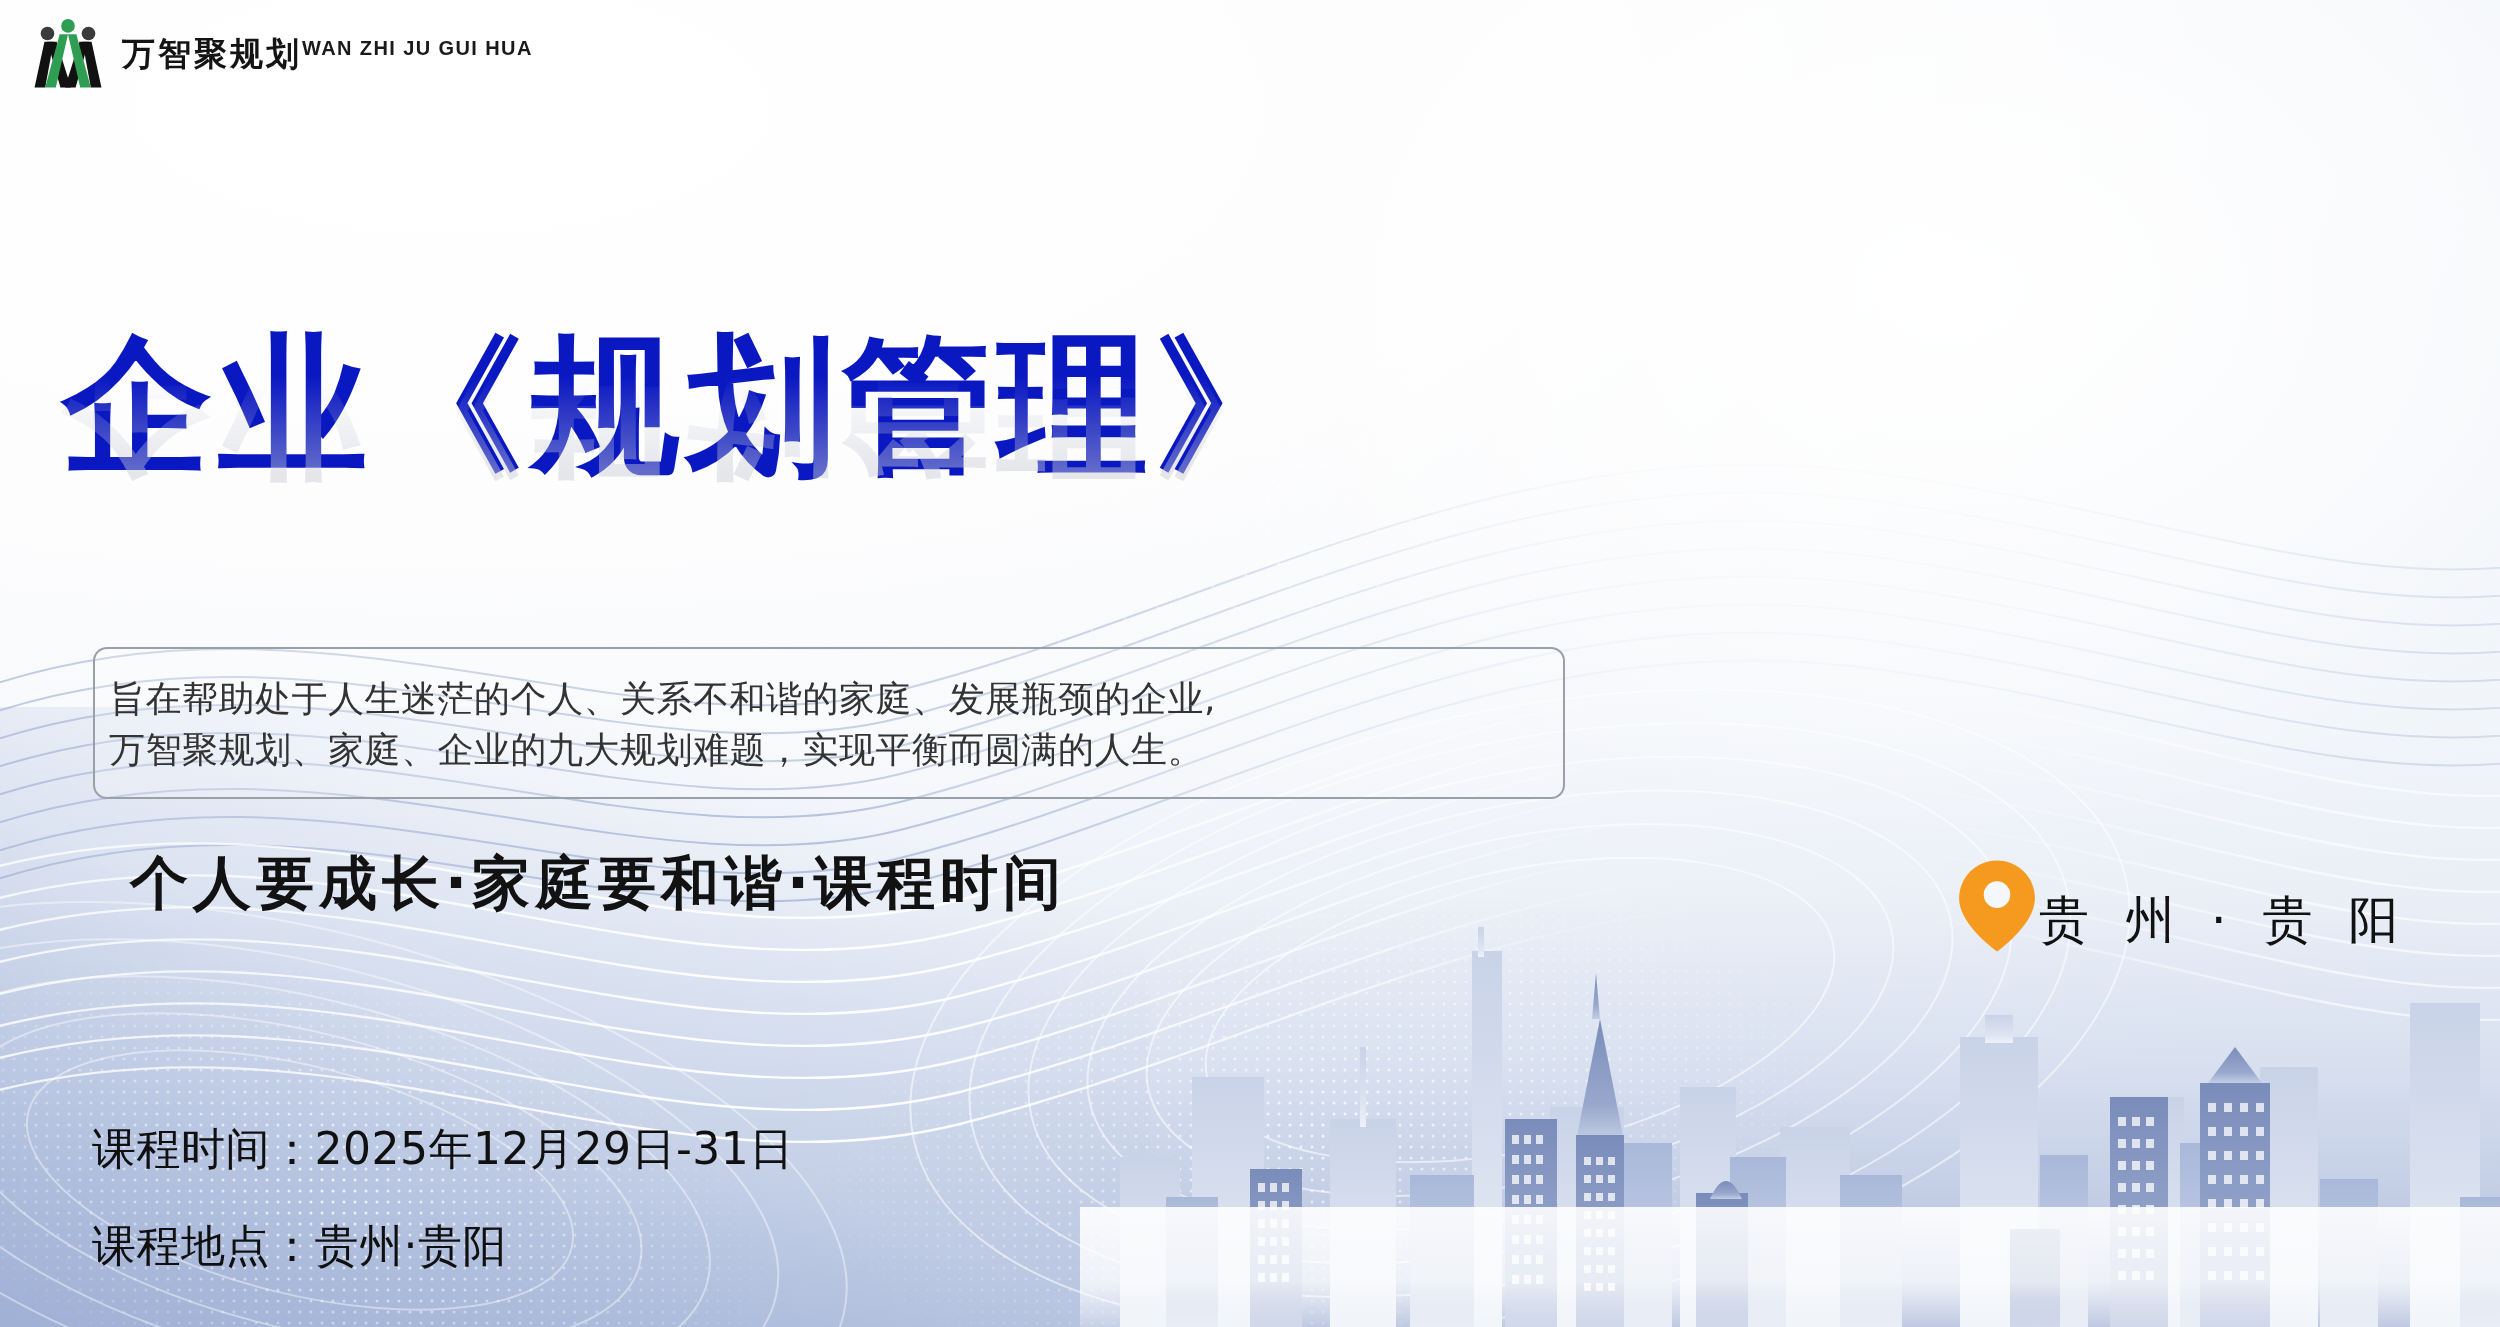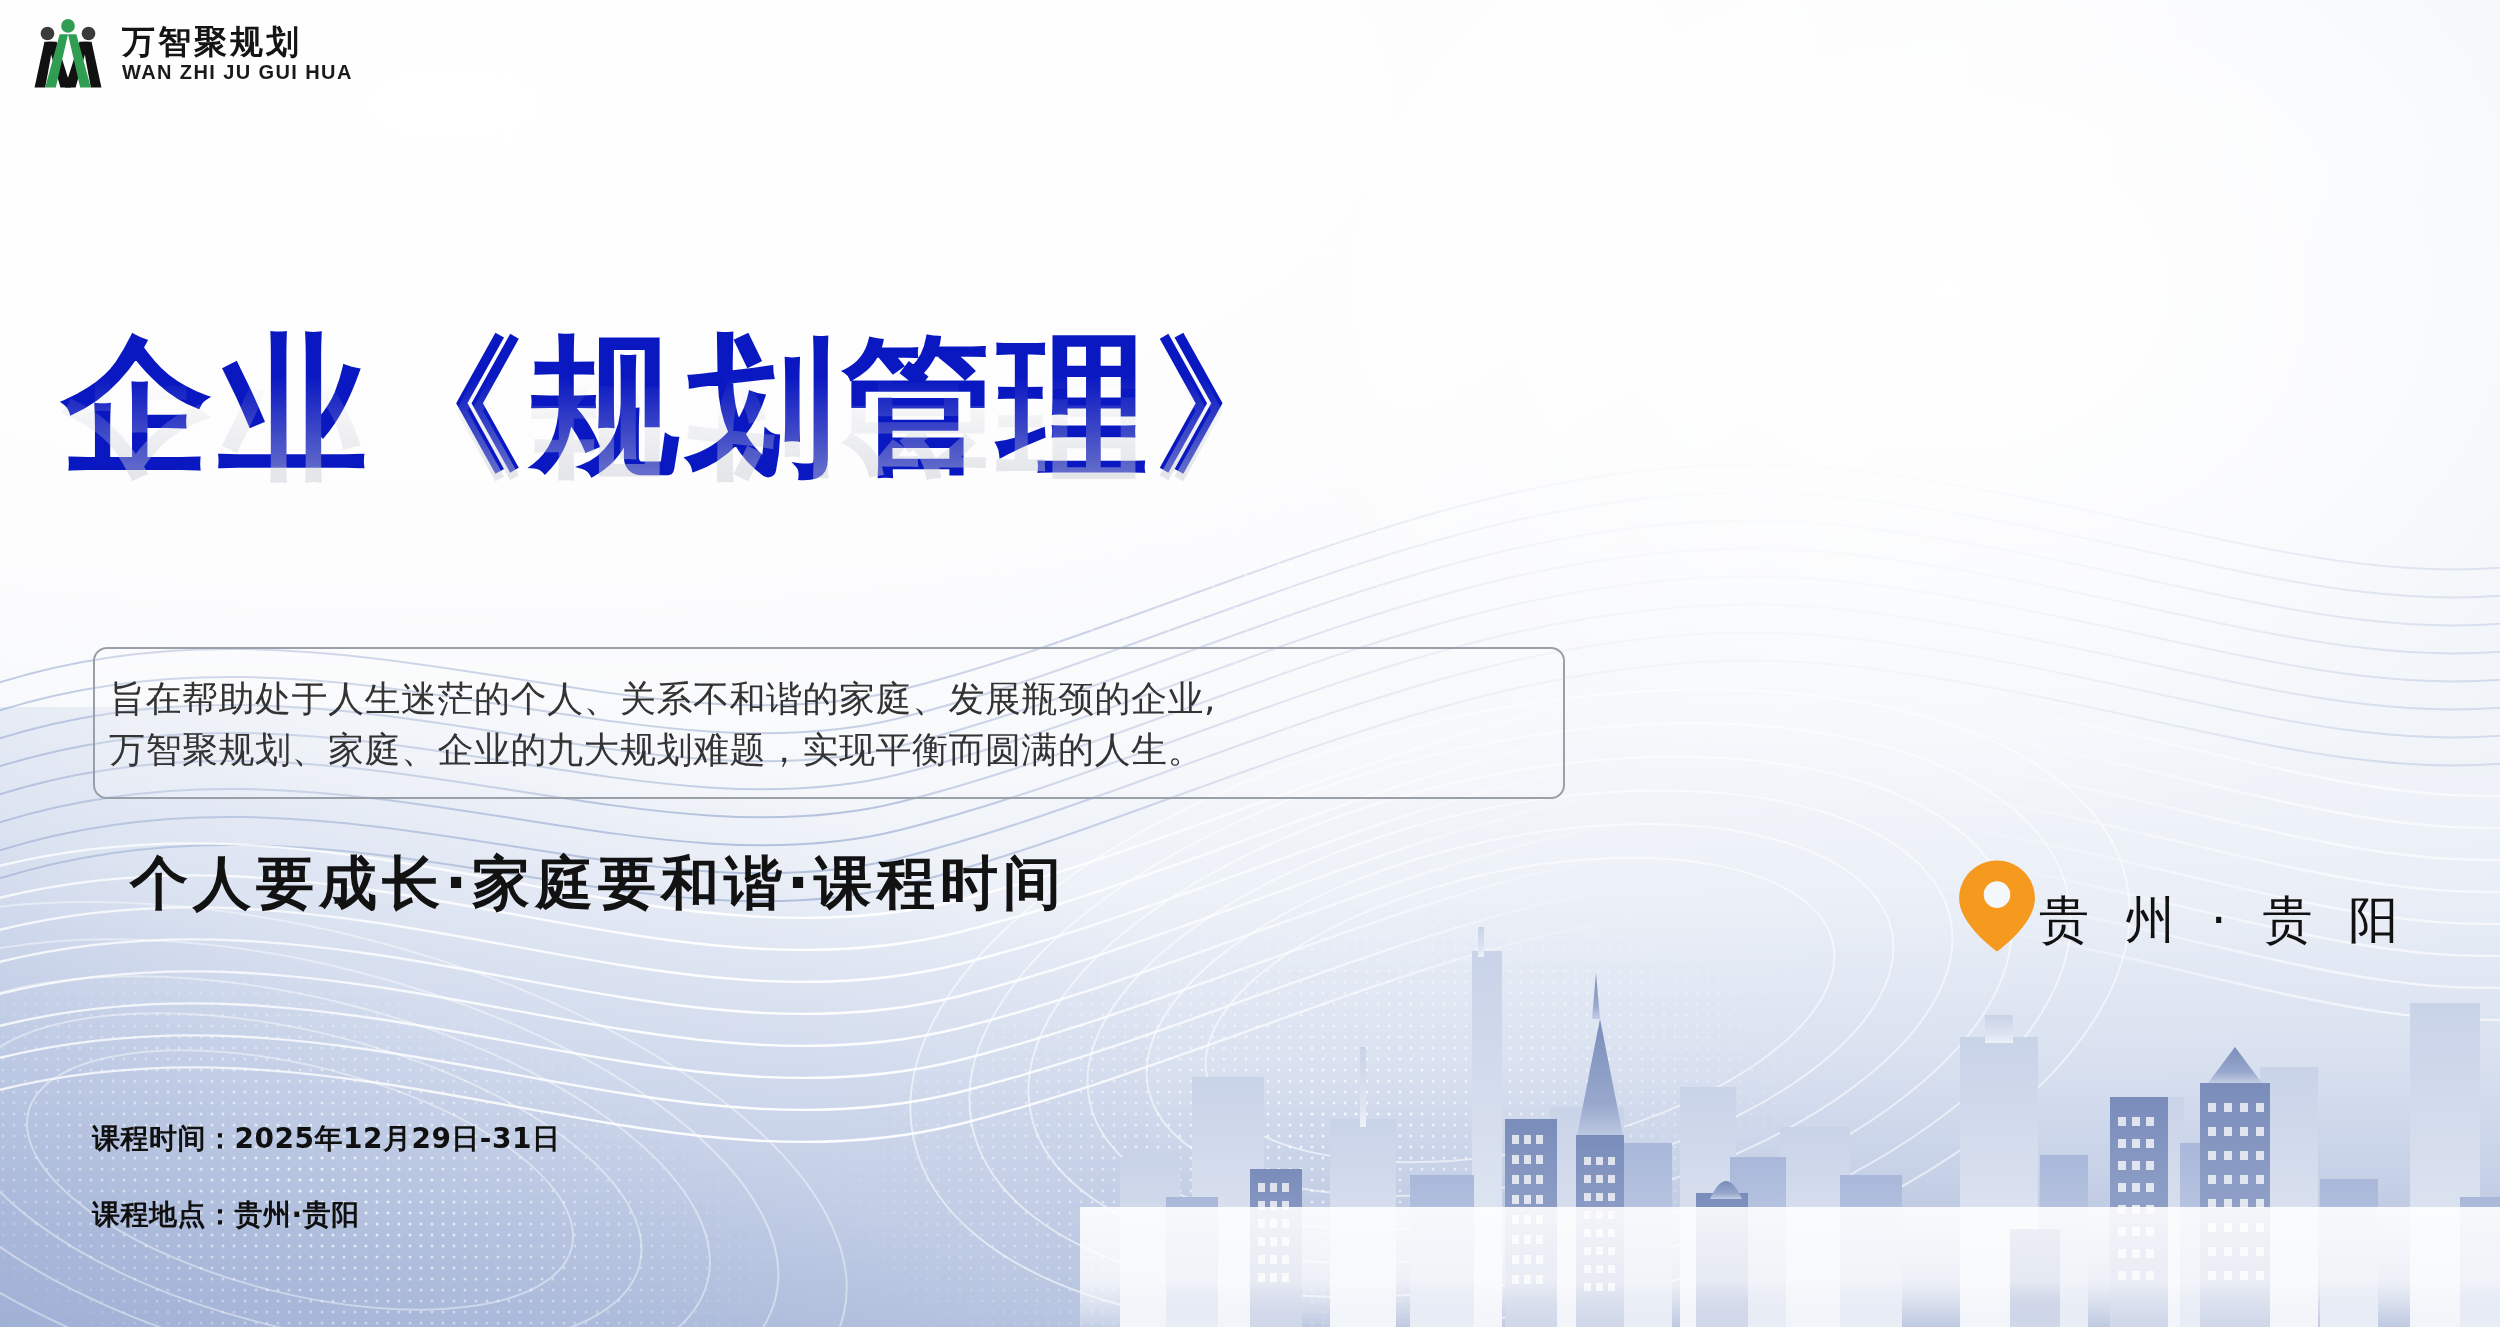--- a/index.html
+++ b/index.html
@@ -44,21 +44,21 @@
   .waves { position:absolute; inset:0; width:100%; height:100%; }
   .dots  { position:absolute; inset:0; width:100%; height:100%; }
   .skyline { position:absolute; right:0; bottom:0; width:1420px; height:420px; }
 
   
   #logo {
     position:absolute; left:30px; top:16px;
     display:flex; align-items:center; gap:16px;
   }
   #logo .mark { width:76px; height:76px; display:block; }
-  #logo .wordmark { display:flex; flex-direction:column; align-items:flex-start; }
+  #logo .wordmark { display:flex; flex-direction:row; align-items:flex-start; }
   #logo .cn {
     font-family:"DejaVu Serif","Liberation Serif",serif;
     font-size:33px; font-weight:700; color:#141414;
     letter-spacing:3px; line-height:1.12;
   }
   #logo .en {
     font-family:"Liberation Sans","DejaVu Sans",sans-serif;
     font-size:20px; font-weight:700; color:#1a1a1a;
     letter-spacing:1.4px; line-height:1.2; margin-top:0;
   }
@@ -115,21 +115,21 @@
     margin-top:22px;
     font-family:"DejaVu Sans","Liberation Sans",sans-serif;
     font-size:50px; font-weight:500; color:#111111;
     letter-spacing:10px; white-space:nowrap;
   }
 
   
   #course-info { position:absolute; left:92px; top:1120px; }
   #course-info .row {
     font-family:"DejaVu Sans","Liberation Sans",sans-serif;
-    font-size:28px; font-weight:700; color:#101010;
+    font-size:44px; font-weight:400; color:#101010;
     letter-spacing:.5px; white-space:nowrap;
     margin-bottom:38px;
   }
   #course-info .row:last-child { margin-bottom:12px; }
 </style>
 </head>
 <body>
 
 <div id="poster">
 

